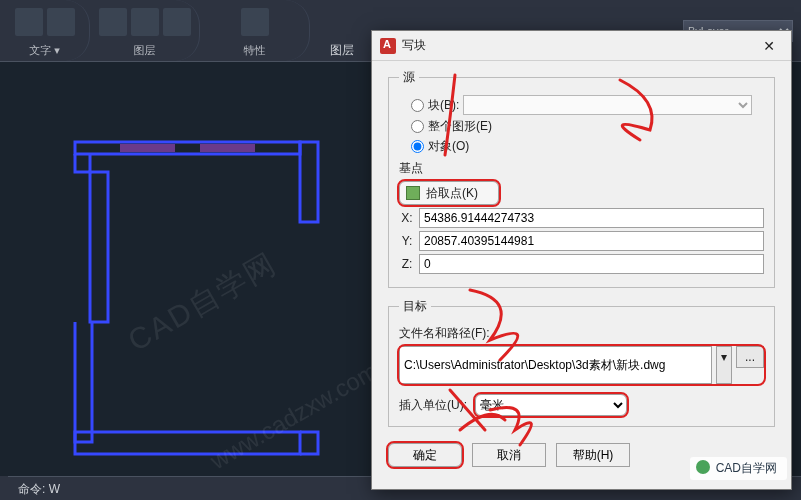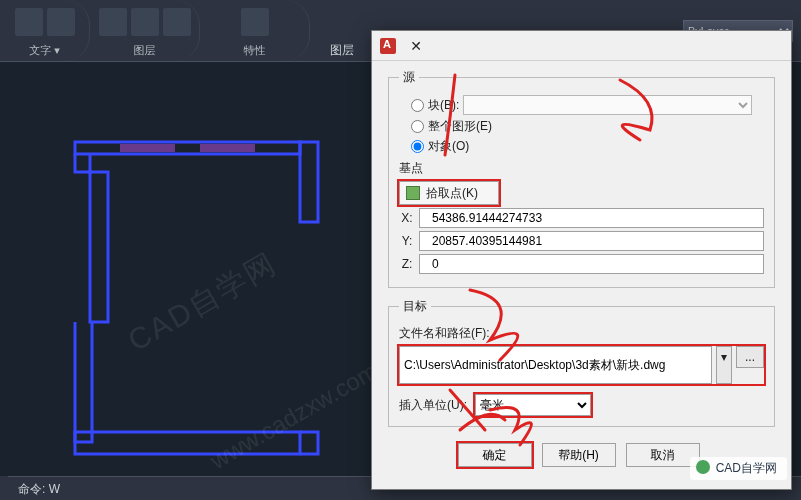--- a/index.html
+++ b/index.html
@@ -34,32 +34,32 @@
 .row { display:flex; align-items:center; margin: 3px 12px; gap:4px; }
 .radio { width:13px; height:13px; }
 .long-dd { flex:1; height:20px; background:#fff; border:1px solid #a0a0a0; }
 .cols { display:flex; gap: 20px; }
 .col { flex:1; }
 .col .hdr { margin: 2px 0 4px; }
 .btn-pick { display:flex; align-items:center; gap:6px; border:1px solid #a0a0a0; background:#f6f6f6; height:24px; padding:0 6px; width:100px; cursor:pointer; }
 .btn-pick .ic { width:14px; height:14px; background:#6fae5a; border:1px solid #4a7a3a; }
 .inprow { display:flex; align-items:center; gap:4px; margin:3px 0; }
 .inprow label { width:16px; text-align:center; }
-.inprow input { flex:1; height:20px; border:1px solid #a0a0a0; padding:0 12px; font-size:12px; }
+.inprow input { flex:1; height:20px; border:1px solid #a0a0a0; padding:0 4px; font-size:12px; }
 .sel-count { margin-left: 16px; margin-top: 4px; }
 .lbl { margin: 4px 0; }
 .path-row { display:flex; gap:4px; }
 .path-row input { flex:1; height:38px; border:1px solid #a0a0a0; padding:0 4px; font-size:12px; }
 .path-row .browse { width:28px; height:22px; border:1px solid #a0a0a0; background:#e8e8e8; cursor:pointer; text-align:center; line-height:20px; }
 .units-row { display:flex; align-items:center; gap:8px; margin-top:10px; }
-.units-row select { width:116px; height:22px; border:1px solid #a0a0a0; background:#fff; font-size:12px; }
-.btns { display:flex; gap:10px; justify-content:center; margin-top:16px; padding-right:6px; }
+.units-row select { width:152px; height:22px; border:1px solid #a0a0a0; background:#fff; font-size:12px; }
+.btns { display:flex; gap:10px; justify-content:flex-start; margin-top:16px; padding-right:6px; }
 .btns button { width:74px; height:24px; border:1px solid #a0a0a0; background:#f0f0f0; font-size:12px; cursor:pointer; }
 .helpic { width:24px; height:20px; border:1px solid #a0a0a0; background:#f6f6f6; margin-left:auto; cursor:pointer; }
-.red-box { outline: 2px solid #d22; }
+.red-box { outline: 2px solid #d22; border-radius: 6px; }
 
 
 .anno { position:absolute; pointer-events:none; }
 
 
 .wm { position:absolute; left:120px; top:220px; color:rgba(255,255,255,.08); font-size:30px; transform: rotate(-30deg); pointer-events:none; letter-spacing:2px; }
 .wm2 { position:absolute; left:200px; top:340px; color:rgba(255,255,255,.08); font-size:24px; transform: rotate(-30deg); pointer-events:none; }
 
 
 .badge { position:absolute; right:14px; bottom:20px; background:rgba(255,255,255,.82); color:#2a3a4a; font-size:12px; padding:3px 10px 3px 26px; border-radius:3px; }
@@ -114,20 +114,21 @@
   <div class="wm2">www.cadzxw.com</div>
 </div>
 
 <div class="cmd">
   <span>命令: W</span>
 </div>
 
 <div class="dialog">
   <div class="titlebar">
     <div class="logo"></div>
+    <div class="ttl">写块</div>
     <div class="x">✕</div>
   </div>
   <div class="body">
     <fieldset>
       <legend>源</legend>
       <div class="row">
         <input type="radio" class="radio" style="">
         <span>块(B):</span>
         <select class="long-dd" disabled=""></select>
       </div>
@@ -171,22 +172,22 @@
         <div class="browse">...</div>
       </div>
       <div class="units-row">
         <span>插入单位(U):</span>
         <select class="red-box"><option>毫米</option></select>
       </div>
     </fieldset>
 
     <div class="btns">
       <button class="red-box">确定</button>
+      <button>取消</button>
       <button>帮助(H)</button>
-      <button>取消</button>
     </div>
   </div>
 </div>
 
 <svg class="anno" style="top:0;left:0" width="801" height="500">
   <g stroke="#d22" stroke-width="3" fill="none" stroke-linecap="round">
     <path d="M455 75 Q450 120 445 155"></path>
     <path d="M620 80 Q660 100 650 130 Q600 115 640 140"></path>
     <path d="M470 290 Q520 300 490 340 Q540 320 500 360"></path>
     <path d="M450 390 L485 430 M460 430 Q490 405 505 420"></path>

